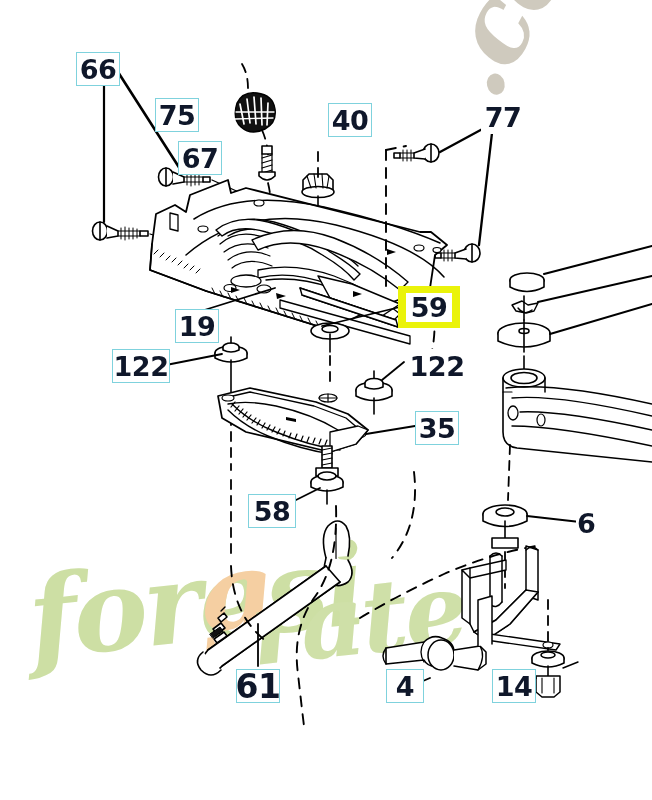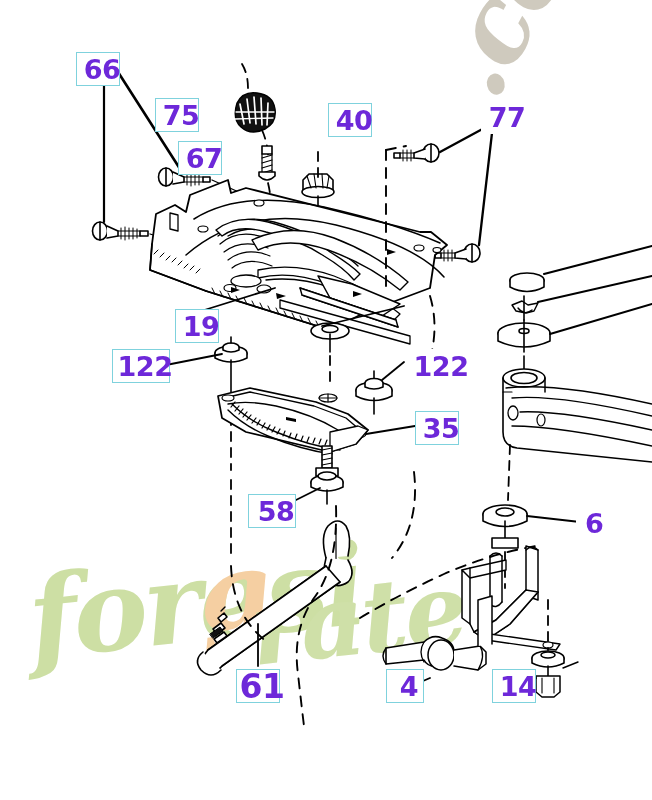--- a/index.html
+++ b/index.html
@@ -73,29 +73,28 @@
     color: #cfcabe;
     letter-spacing: -2px;
     transform: rotate(-62deg);
     transform-origin: left top;
   }
   .callout {
     position: absolute;
     box-sizing: border-box;
     border: 1.5px solid #7fd2dd;
     background: #ffffff;
-    color: #6d28d9;
+    color: #0f172a;
     font-family: "DejaVu Sans", sans-serif;
     font-weight: bold;
     display: flex;
     align-items: center;
     justify-content: center;
     line-height: 1;
     letter-spacing: -0.5px;
-    padding-left: 8px;
   }
   .callout.hl {
     background: #eaf30a;
     border-color: #eaf30a;
   }
   .callout.hl .num-inner {
     background: #ffffff;
     border: 1.5px solid #ffffff;
     padding: 0 4px;
     display: block;
@@ -489,20 +488,23 @@
   </div>
 
   <div class="callout" style="left:481px; top:100px; width:44px; height:34px; font-size:27px; border-color:transparent;">
     <span>77</span>
   </div>
 
   <div class="callout" style="left:178px; top:141px; width:44px; height:34px; font-size:27px;">
     <span>67</span>
   </div>
 
+  <div class="callout hl" style="left:398px; top:286px; width:62px; height:42px; font-size:27px;">
+    <span class="num-inner">59</span>
+  </div>
 
   <div class="callout" style="left:175px; top:309px; width:44px; height:34px; font-size:27px;">
     <span>19</span>
   </div>
 
   <div class="callout" style="left:112px; top:349px; width:58px; height:34px; font-size:27px;">
     <span>122</span>
   </div>
 
   <div class="callout" style="left:408px; top:349px; width:58px; height:34px; font-size:27px; border-color:transparent;">

